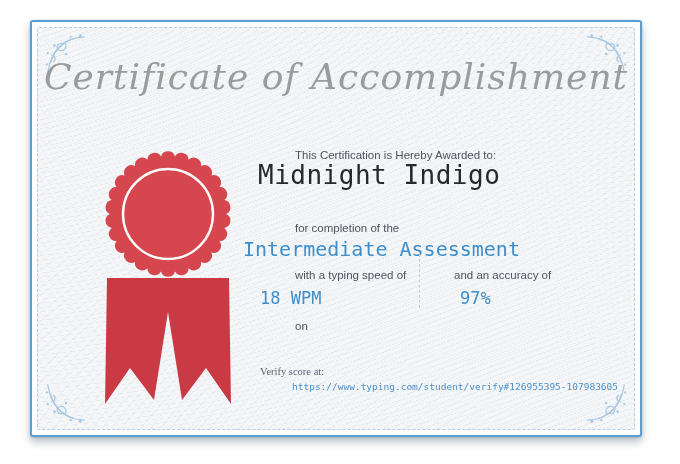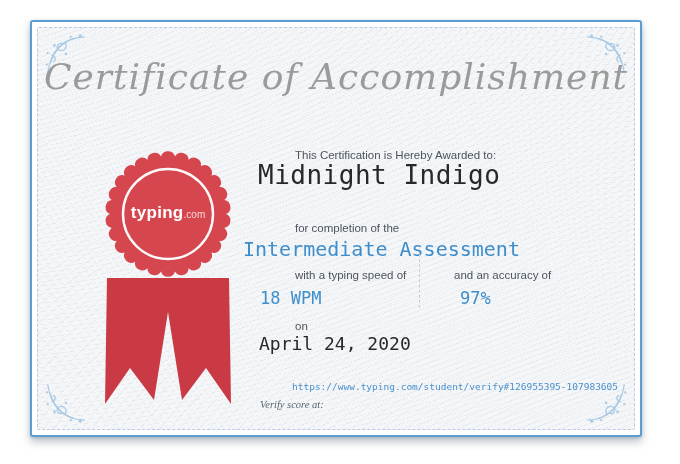--- a/index.html
+++ b/index.html
@@ -51,21 +51,21 @@
   .stat-label-left{top:247px;}
   .stat-label-right{position:absolute;left:422px;top:247px;font-size:11.5px;color:var(--text-gray);}
   .stat-value{position:absolute;top:266px;font-size:17px;color:var(--accent-blue);}
   .stat-value.left{left:228px;}
   .stat-value.right{left:422px;margin-left:6px;}
   .stat-divider{position:absolute;left:387px;top:232px;height:54px;width:0;
     border-left:1px dashed #c3cdd6;}
   .on{top:298px;text-align:right;}
   .date{position:absolute;left:227px;top:311px;font-size:18px;color:var(--name-black);white-space:nowrap;}
   .verify-label{position:absolute;left:228px;top:344px;font-size:10.5px;
-    font-family:"Liberation Serif",serif;font-style:italic;color:#5a6672;margin-top:33px;}
+    font-family:"Liberation Serif",serif;color:#5a6672;}
   .verify-url{position:absolute;left:228px;top:359px;font-size:9.5px;
     color:var(--link-blue);white-space:nowrap;cursor:pointer;margin-left:32px;}
 </style>
 </head>
 <body>
 
 <div class="stage">
   <div class="card">
     <div class="paper">
 
@@ -131,36 +131,32 @@
 
       <div class="title">Certificate of Accomplishment</div>
 
       <div class="badge-wrap">
         <svg viewBox="0 0 150 260">
           <path d="M14 128 L75 128 L75 162 L61 250 L37 218 L12 254 Z" fill="var(--ribbon-red)"></path>
           <path d="M136 128 L75 128 L75 162 L89 250 L113 218 L138 254 Z" fill="var(--ribbon-red)"></path>
           <path d="M133.0,64.0A7.3,7.3 0 0 1 131.3,77.9A7.3,7.3 0 0 1 126.4,91.0A7.3,7.3 0 0 1 118.4,102.5A7.3,7.3 0 0 1 107.9,111.7A7.3,7.3 0 0 1 95.6,118.2A7.3,7.3 0 0 1 82.0,121.6A7.3,7.3 0 0 1 68.0,121.6A7.3,7.3 0 0 1 54.4,118.2A7.3,7.3 0 0 1 42.1,111.7A7.3,7.3 0 0 1 31.6,102.5A7.3,7.3 0 0 1 23.6,91.0A7.3,7.3 0 0 1 18.7,77.9A7.3,7.3 0 0 1 17.0,64.0A7.3,7.3 0 0 1 18.7,50.1A7.3,7.3 0 0 1 23.6,37.0A7.3,7.3 0 0 1 31.6,25.5A7.3,7.3 0 0 1 42.1,16.3A7.3,7.3 0 0 1 54.4,9.8A7.3,7.3 0 0 1 68.0,6.4A7.3,7.3 0 0 1 82.0,6.4A7.3,7.3 0 0 1 95.6,9.8A7.3,7.3 0 0 1 107.9,16.3A7.3,7.3 0 0 1 118.4,25.5A7.3,7.3 0 0 1 126.4,37.0A7.3,7.3 0 0 1 131.3,50.1A7.3,7.3 0 0 1 133.0,64.0Z" fill="var(--badge-red)"></path>
           <circle cx="75" cy="64" r="45" fill="var(--badge-red)" stroke="#ffffff" stroke-width="2.4" opacity="0.97"></circle>
         </svg>
-        <div class="badge-logo">
-          <span class="main">typing</span><span class="suffix">.com</span>
-        </div>
       </div>
 
       <div class="lbl awarded">This Certification is Hereby Awarded to:</div>
       <div class="name mono">Midnight Indigo</div>
       <div class="lbl completion">for completion of the</div>
       <div class="assessment mono">Intermediate Assessment</div>
 
       <div class="lbl stat-label-left">with a typing speed of</div>
       <div class="stat-divider"></div>
       <div class="stat-label-right">and an accuracy of</div>
       <div class="stat-value left mono">18 WPM</div>
       <div class="stat-value right mono">97%</div>
 
       <div class="lbl on">on</div>
-      <div class="date mono">April 24, 2020</div>
 
       <div class="verify-label">Verify score at:</div>
       <div class="verify-url mono">https://www.typing.com/student/verify#126955395-107983605</div>
     </div>
   </div>
 </div>
 
 </body></html>

